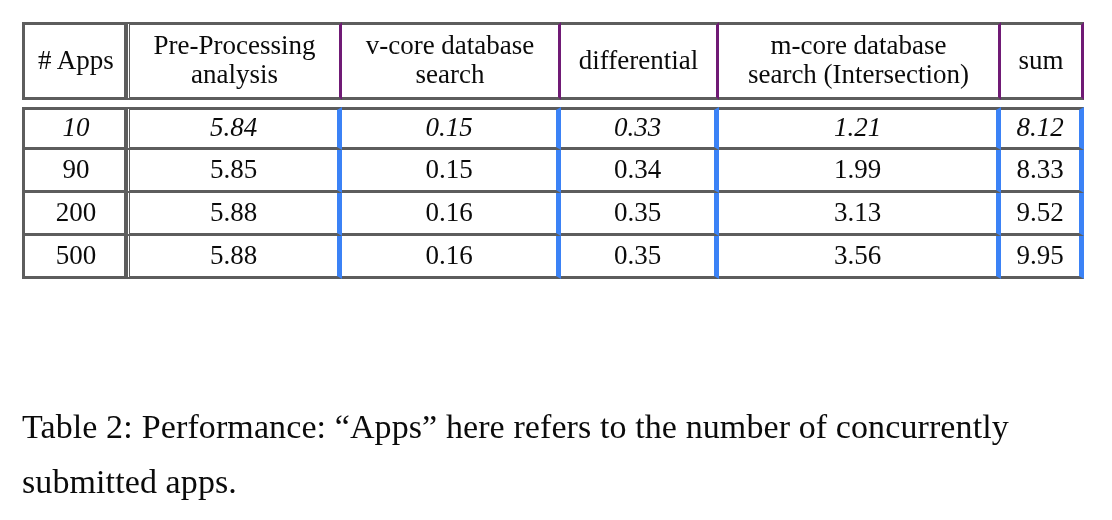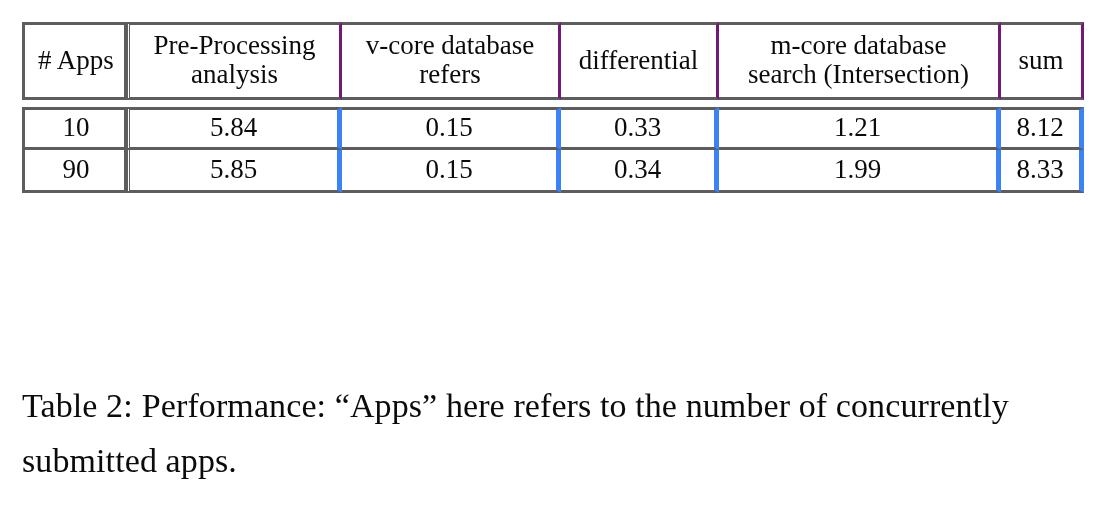--- a/index.html
+++ b/index.html
@@ -81,36 +81,37 @@
     border-bottom: 3px solid #5d5d5d;
     border-right: 5px solid #3b82f6;
     padding: 3px 6px 5px 6px;
     text-align: center;
     vertical-align: middle;
     height: 43px;
     box-sizing: border-box;
   }
   tbody tr.first-body td {
     border-top: 3px solid #5d5d5d;
+    font-style: italic;
   }
   tbody .first-cell {
     border-left: 3px solid #5d5d5d;
   }
   tbody .dbl-right {
     border-right: 3px double #5d5d5d;
     box-shadow: inset -8px 0 0 -5px #5d5d5d;
   }
 
   .hdr-line { display: block; white-space: nowrap; }
 
   
   .caption {
     position: absolute;
     left: 22px;
-    top: 378px;
+    top: 399px;
     width: 1068px;
     font-size: 34px;
     line-height: 1.62;
     text-align: left;
     letter-spacing: 0.1px;
   }
   .caption .cap-gap { display: inline-block; width: 9px; }
 </style>
 </head>
 <body>
@@ -132,21 +133,21 @@
         <tr>
           <th class="first-cell dbl-right">
             <span class="hdr-line"># Apps</span>
           </th>
           <th>
             <span class="hdr-line">Pre-Processing</span>
             <span class="hdr-line">analysis</span>
           </th>
           <th>
             <span class="hdr-line">v-core database</span>
-            <span class="hdr-line">refers</span>
+            <span class="hdr-line">search</span>
           </th>
           <th>
             <span class="hdr-line">differential</span>
           </th>
           <th>
             <span class="hdr-line">m-core database</span>
             <span class="hdr-line">search (Intersection)</span>
           </th>
           <th>
             <span class="hdr-line">sum</span>
@@ -171,21 +172,37 @@
         <tr>
           <td class="first-cell dbl-right">90</td>
           <td>5.85</td>
           <td>0.15</td>
           <td>0.34</td>
           <td>1.99</td>
           <td>8.33</td>
         </tr>
 
 
-
+        <tr>
+          <td class="first-cell dbl-right">200</td>
+          <td>5.88</td>
+          <td>0.16</td>
+          <td>0.35</td>
+          <td>3.13</td>
+          <td>9.52</td>
+        </tr>
+
+        <tr>
+          <td class="first-cell dbl-right">500</td>
+          <td>5.88</td>
+          <td>0.16</td>
+          <td>0.35</td>
+          <td>3.56</td>
+          <td>9.95</td>
+        </tr>
       </tbody>
     </table>
   </div>
 
   <div class="caption">
     <span>Table 2:</span><span class="cap-gap"></span><span>Performance: “Apps” here refers to the number of concurrently submitted apps.</span>
   </div>
 
 </div>
 

